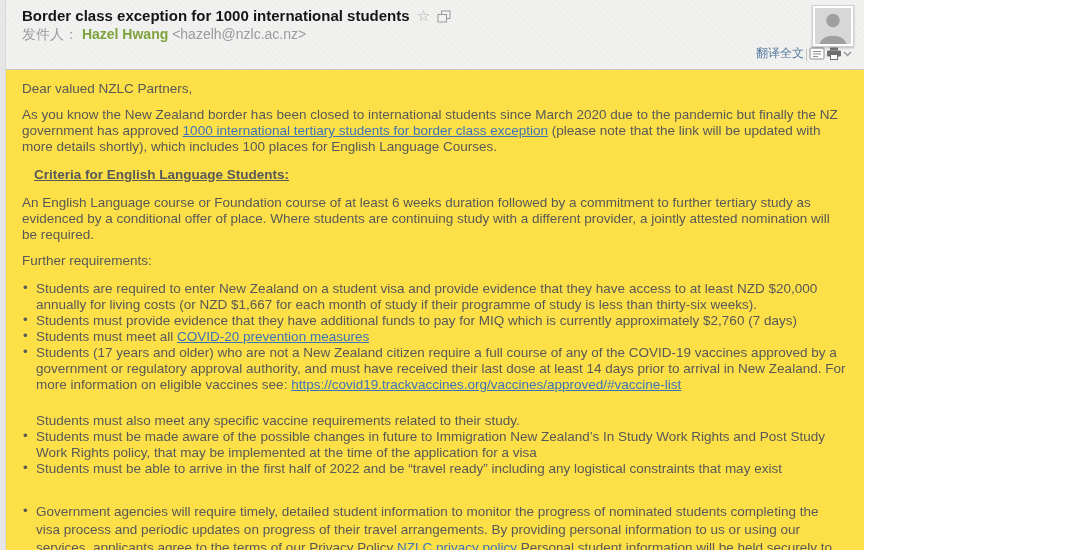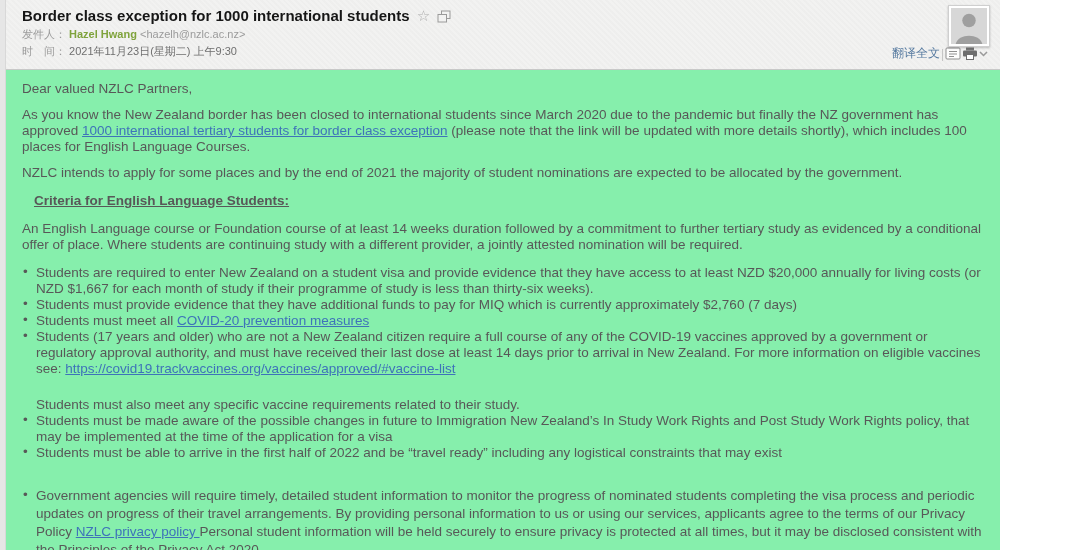--- a/index.html
+++ b/index.html
@@ -1,34 +1,34 @@
 <!DOCTYPE html>
 <html style="--link: #3e73b9; --sender_green: #7fa33c; --translate_blue: #55799f; --header_bg: #f2f2f1; --text: #585858; --subject_text: #161616; --label_gray: #9b9b9b; --time_gray: #6f6f6f;"><head>
 <meta charset="utf-8">
 <style>
   html,body { margin:0; padding:0; background:#fff; }
   .page {
-    position:relative; width:1000px; height:550px; overflow:hidden;
-    font-family:"Liberation Sans", sans-serif; background:#86efac;text-decoration:underline;
+    position:relative; width:864px; height:550px; overflow:hidden;
+    font-family:"Liberation Sans", sans-serif; background:#fde047;text-decoration:underline;
   }
   .edge {
     position:absolute; left:0; top:0; bottom:0; width:5px;
     background:#e6e6e6; border-right:1px solid #d8d8d8;
   }
   .header {
     position:absolute; left:6px; right:0; top:0; height:70px; box-sizing:border-box;
     background:var(--header_bg,#f2f2f1);
     background-image:repeating-linear-gradient(45deg, rgba(0,0,0,0.015) 0 2px, transparent 2px 4px);
     border-bottom:1px solid #c8c8c8;
   }
   .subject-row { display:flex; align-items:center; gap:7px; padding:7px 0 2px 16px; }
   .subject { margin:0; font-size:15px; font-weight:bold; color:var(--subject_text,#161616); line-height:17px; }
   .star { color:#adadad; font-size:15px; line-height:14px; cursor:pointer; }
   .popout { display:inline-flex; cursor:pointer; margin-top:2px; }
-  .meta { padding-left:16px; font-size:11px; line-height:17px; color:var(--label_gray,#9b9b9b); }
+  .meta { padding-left:16px; font-size:14px; line-height:17px; color:var(--label_gray,#9b9b9b); }
   .sender { color:var(--sender_green,#7fa33c); font-weight:bold; }
   .mailaddr { color:var(--label_gray,#9b9b9b); }
   .timeval { color:var(--time_gray,#6f6f6f); }
   .tools { position:absolute; right:12px; bottom:7px; display:flex; align-items:center; gap:1px; font-size:12px; }
   .translate { color:var(--translate_blue,#55799f); text-decoration:none; cursor:pointer; }
   .sep { color:#c2c2c2; }
   .tool-icon { display:inline-flex; cursor:pointer; }
   .avatar {
     position:absolute; top:5px; right:10px; width:42px; height:42px; box-sizing:border-box;
     background:#fff; border:1px solid #cfcfcf; box-shadow:0 1px 2px rgba(0,0,0,.22);
@@ -65,24 +65,20 @@
           <rect x="4.5" y="1" width="8.5" height="7.5" fill="#f2f2f1" stroke="#9a9a9a"></rect>
           <rect x="1" y="4.5" width="8.5" height="7.5" fill="#f2f2f1" stroke="#9a9a9a"></rect>
         </svg>
       </span>
     </div>
     <div class="meta">
       <span class="label">发件人：</span>
       <span class="sender">Hazel Hwang</span>
       <span class="mailaddr">&lt;hazelh@nzlc.ac.nz&gt;</span>
     </div>
-    <div class="meta">
-      <span class="label">时　间：</span>
-      <span class="timeval">2021年11月23日(星期二) 上午9:30</span>
-    </div>
 
     <div class="tools">
       <a class="translate">翻译全文</a>
       <span class="sep">|</span>
       <span class="tool-icon">
         <svg width="16" height="13" viewBox="0 0 16 13">
           <rect x="1" y="1" width="14" height="11" rx="1" fill="#fdfdfd" stroke="#8f8f8f"></rect>
           <line x1="4" y1="4.5" x2="12" y2="4.5" stroke="#8f8f8f"></line>
           <line x1="4" y1="7" x2="12" y2="7" stroke="#8f8f8f"></line>
           <line x1="4" y1="9.5" x2="9" y2="9.5" stroke="#8f8f8f"></line>
@@ -108,23 +104,23 @@
           <circle cx="20" cy="14" r="7.5" fill="#9f9f9f"></circle>
           <path d="M5 42 C5 27 35 27 35 42 Z" fill="#9f9f9f"></path>
         </svg>
       </div>
     </div>
   </div>
 
   <div class="mail-body">
       <div class="block">Dear valued NZLC Partners,</div>
       <div class="block">As you know the New Zealand border has been closed to international students since March 2020 due to the pandemic but finally the NZ government has approved <a class="lnk">1000 international tertiary students for border class exception</a> (please note that the link will be updated with more details shortly), which includes 100 places for English Language Courses.</div>
-      <div class="block">NZLC intends to apply for some places and by the end of 2021 the majority of student nominations are expected to be allocated by the government.</div>
       <div class="heading">Criteria for English Language Students:</div>
-      <div class="block">An English Language course or Foundation course of at least 14 weeks duration followed by a commitment to further tertiary study as evidenced by a conditional offer of place. Where students are continuing study with a different provider, a jointly attested nomination will be required.</div>
+      <div class="block">An English Language course or Foundation course of at least 6 weeks duration followed by a commitment to further tertiary study as evidenced by a conditional offer of place. Where students are continuing study with a different provider, a jointly attested nomination will be required.</div>
+      <div class="block">Further requirements:</div>
       <div class="list">
         <div class="item"><span class="bullet">•</span>Students are required to enter New Zealand on a student visa and provide evidence that they have access to at least NZD $20,000 annually for living costs (or NZD $1,667 for each month of study if their programme of study is less than thirty-six weeks).</div>
         <div class="item"><span class="bullet">•</span>Students must provide evidence that they have additional funds to pay for MIQ which is currently approximately $2,760 (7 days)</div>
         <div class="item"><span class="bullet">•</span>Students must meet all <a class="lnk">COVID-20 prevention measures</a></div>
         <div class="item"><span class="bullet">•</span>Students (17 years and older) who are not a New Zealand citizen require a full course of any of the COVID-19 vaccines approved by a government or regulatory approval authority, and must have received their last dose at least 14 days prior to arrival in New Zealand. For more information on eligible vaccines see: <a class="lnk">https://covid19.trackvaccines.org/vaccines/approved/#vaccine-list</a></div>
         <div class="item nb sp">Students must also meet any specific vaccine requirements related to their study.</div>
         <div class="item"><span class="bullet">•</span>Students must be made aware of the possible changes in future to Immigration New Zealand’s In Study Work Rights and Post Study Work Rights policy, that may be implemented at the time of the application for a visa</div>
         <div class="item"><span class="bullet">•</span>Students must be able to arrive in the first half of 2022 and be “travel ready” including any logistical constraints that may exist</div>
         <div class="item sp-lg"><span class="bullet">•</span>Government agencies will require timely, detailed student information to monitor the progress of nominated students completing the visa process and periodic updates on progress of their travel arrangements. By providing personal information to us or using our services, applicants agree to the terms of our Privacy Policy <a class="lnk">NZLC privacy policy </a>Personal student information will be held securely to ensure privacy is protected at all times, but it may be disclosed consistent with the Principles of the Privacy Act 2020.</div>
       </div>

